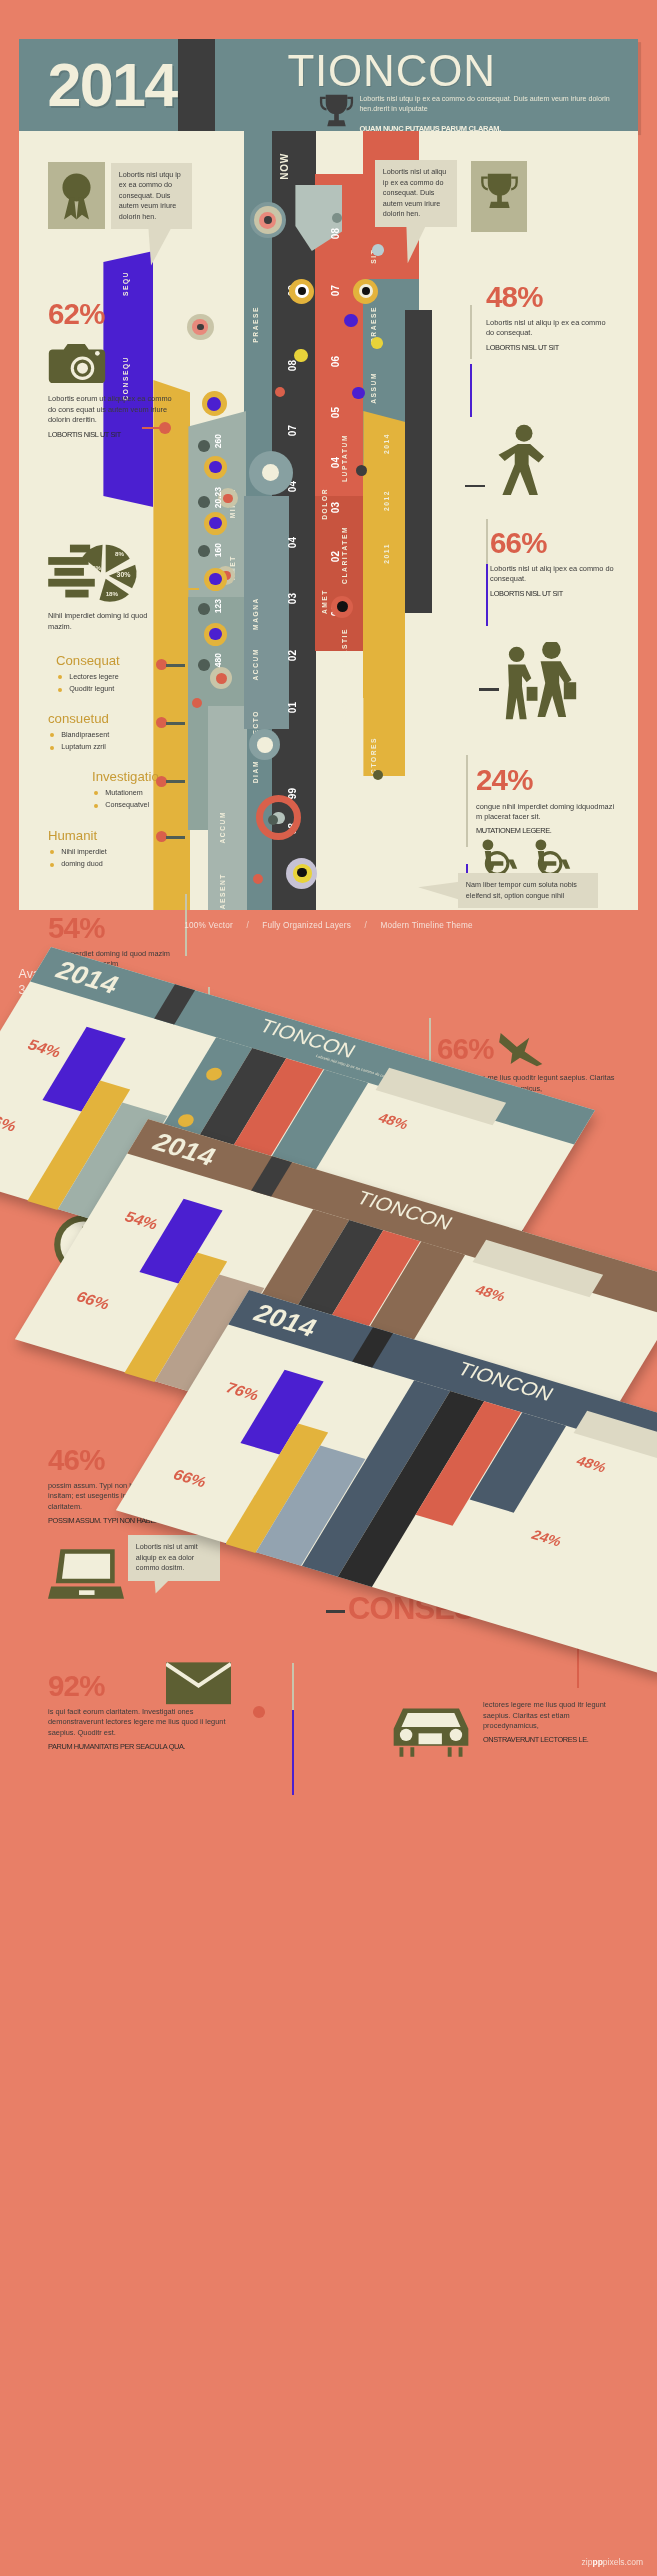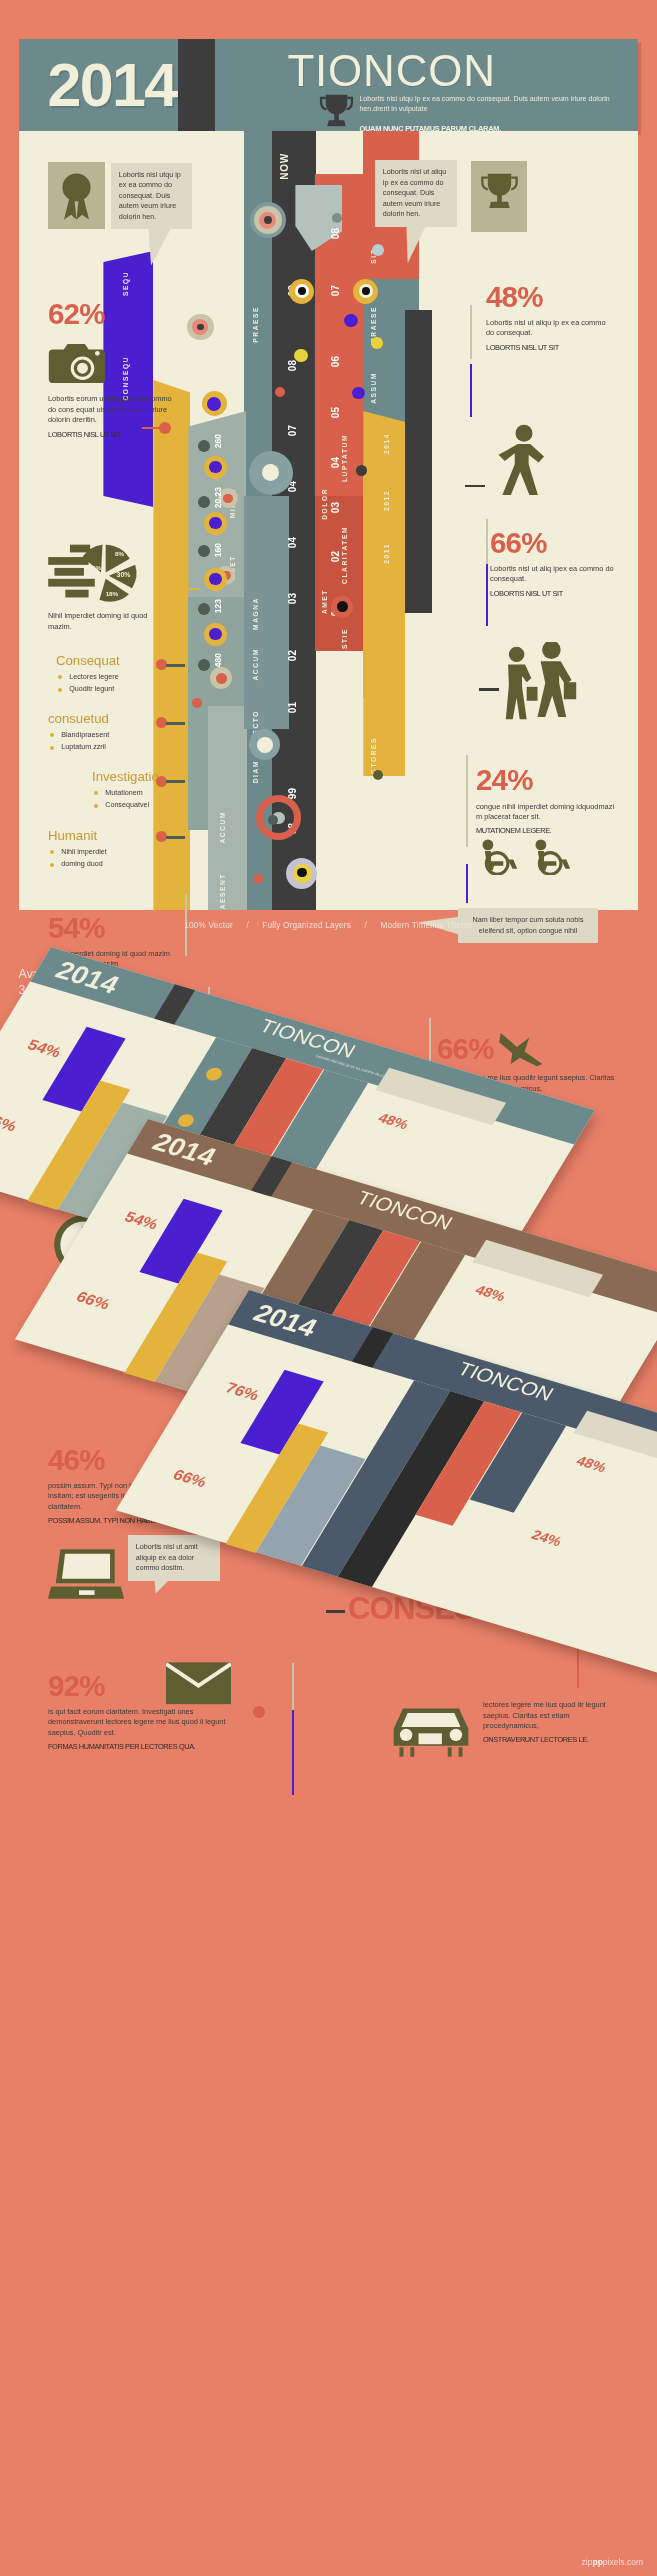--- a/index.html
+++ b/index.html
@@ -454,21 +454,21 @@
 <div class="tip" style="position:absolute;left:128px;top:1535px;width:92px;">
   <span>Lobortis nisl ut amit aliquip ex ea dolor commo dositm.</span>
   <svg width="31" height="20" style="position:absolute;left:26.4px;top:40px;" viewBox="0 0 40 26">
     <polygon points="0,0 26,0 2,24" fill="#ddd9c4"></polygon>
   </svg>
 </div>
 
 <div style="position:absolute;left:48px;top:1671px;width:179px;">
   <div class="pct">92%</div>
   <div class="body-txt" style="margin-top:6.2px;">is qui facit eorum claritatem. Investigati ones demonstraverunt lectores legere me lius quod ii legunt saepius. Quoditr est.</div>
-  <div class="cap">FORMAS HUMANITATIS PER LECTORES QUA.</div>
+  <div class="cap">PARUM HUMANITATIS PER SEACULA QUA.</div>
 </div>
 <svg width="65" height="47" viewBox="0 0 84 60" style="position:absolute;left:166px;top:1659px">
   <rect x="0" y="4" width="84" height="54" fill="#5d5f33"></rect>
   <path d="M0 6 L42 34 L84 6" fill="none" stroke="#f1eeda" stroke-width="5"></path>
 </svg>
 <div class="dot" style="left:253px;top:1706px;width:11.7px;height:11.7px;background:#d9604b;"></div>
 <div class="spine" style="left:292px;top:1663px;height:58px;background:#c8c5ad;"></div>
 <div class="spine" style="left:292px;top:1710px;height:85px;background:#4b1fd0;"></div>
 
 <div style="position:absolute;left:375px;top:160px;">
@@ -531,21 +531,21 @@
       <circle cx="12" cy="9" r="7" fill="#5d5f33"></circle>
       <path fill="#5d5f33" d="M8 17h8v13h16v6H20l-2 6h-6z"></path>
       <circle cx="24" cy="33" r="14" fill="none" stroke="#5d5f33" stroke-width="4"></circle>
       <path fill="#5d5f33" d="M38 28h7l5 12h-6z"></path>
     </svg>
   </div>
 </div>
 <div class="spine" style="left:466px;top:755px;height:92px;background:#c8c5ad;"></div>
 <div class="spine" style="left:466px;top:864px;height:39px;background:#4b1fd0;"></div>
 
-<div class="tip note" style="position:absolute;left:458px;top:908px;width:140px;text-align:center;">
+<div class="tip note" style="position:absolute;left:458px;top:873px;width:140px;">
   <span>Nam liber tempor cum soluta nobis eleifend sit, option congue nihil</span>
   <svg width="47" height="28" style="position:absolute;left:-40px;top:7.8px;" viewBox="0 0 60 36">
     <polygon points="60,0 60,26 0,8" fill="#ddd9c4"></polygon>
   </svg>
 </div>
 
 <div style="position:absolute;left:437px;top:1030px;width:185px;">
   <div style="display:flex;align-items:center;">
     <div class="pct">66%</div>
     <svg width="47" height="37" viewBox="0 0 60 48" style="margin-left:4.7px;">

